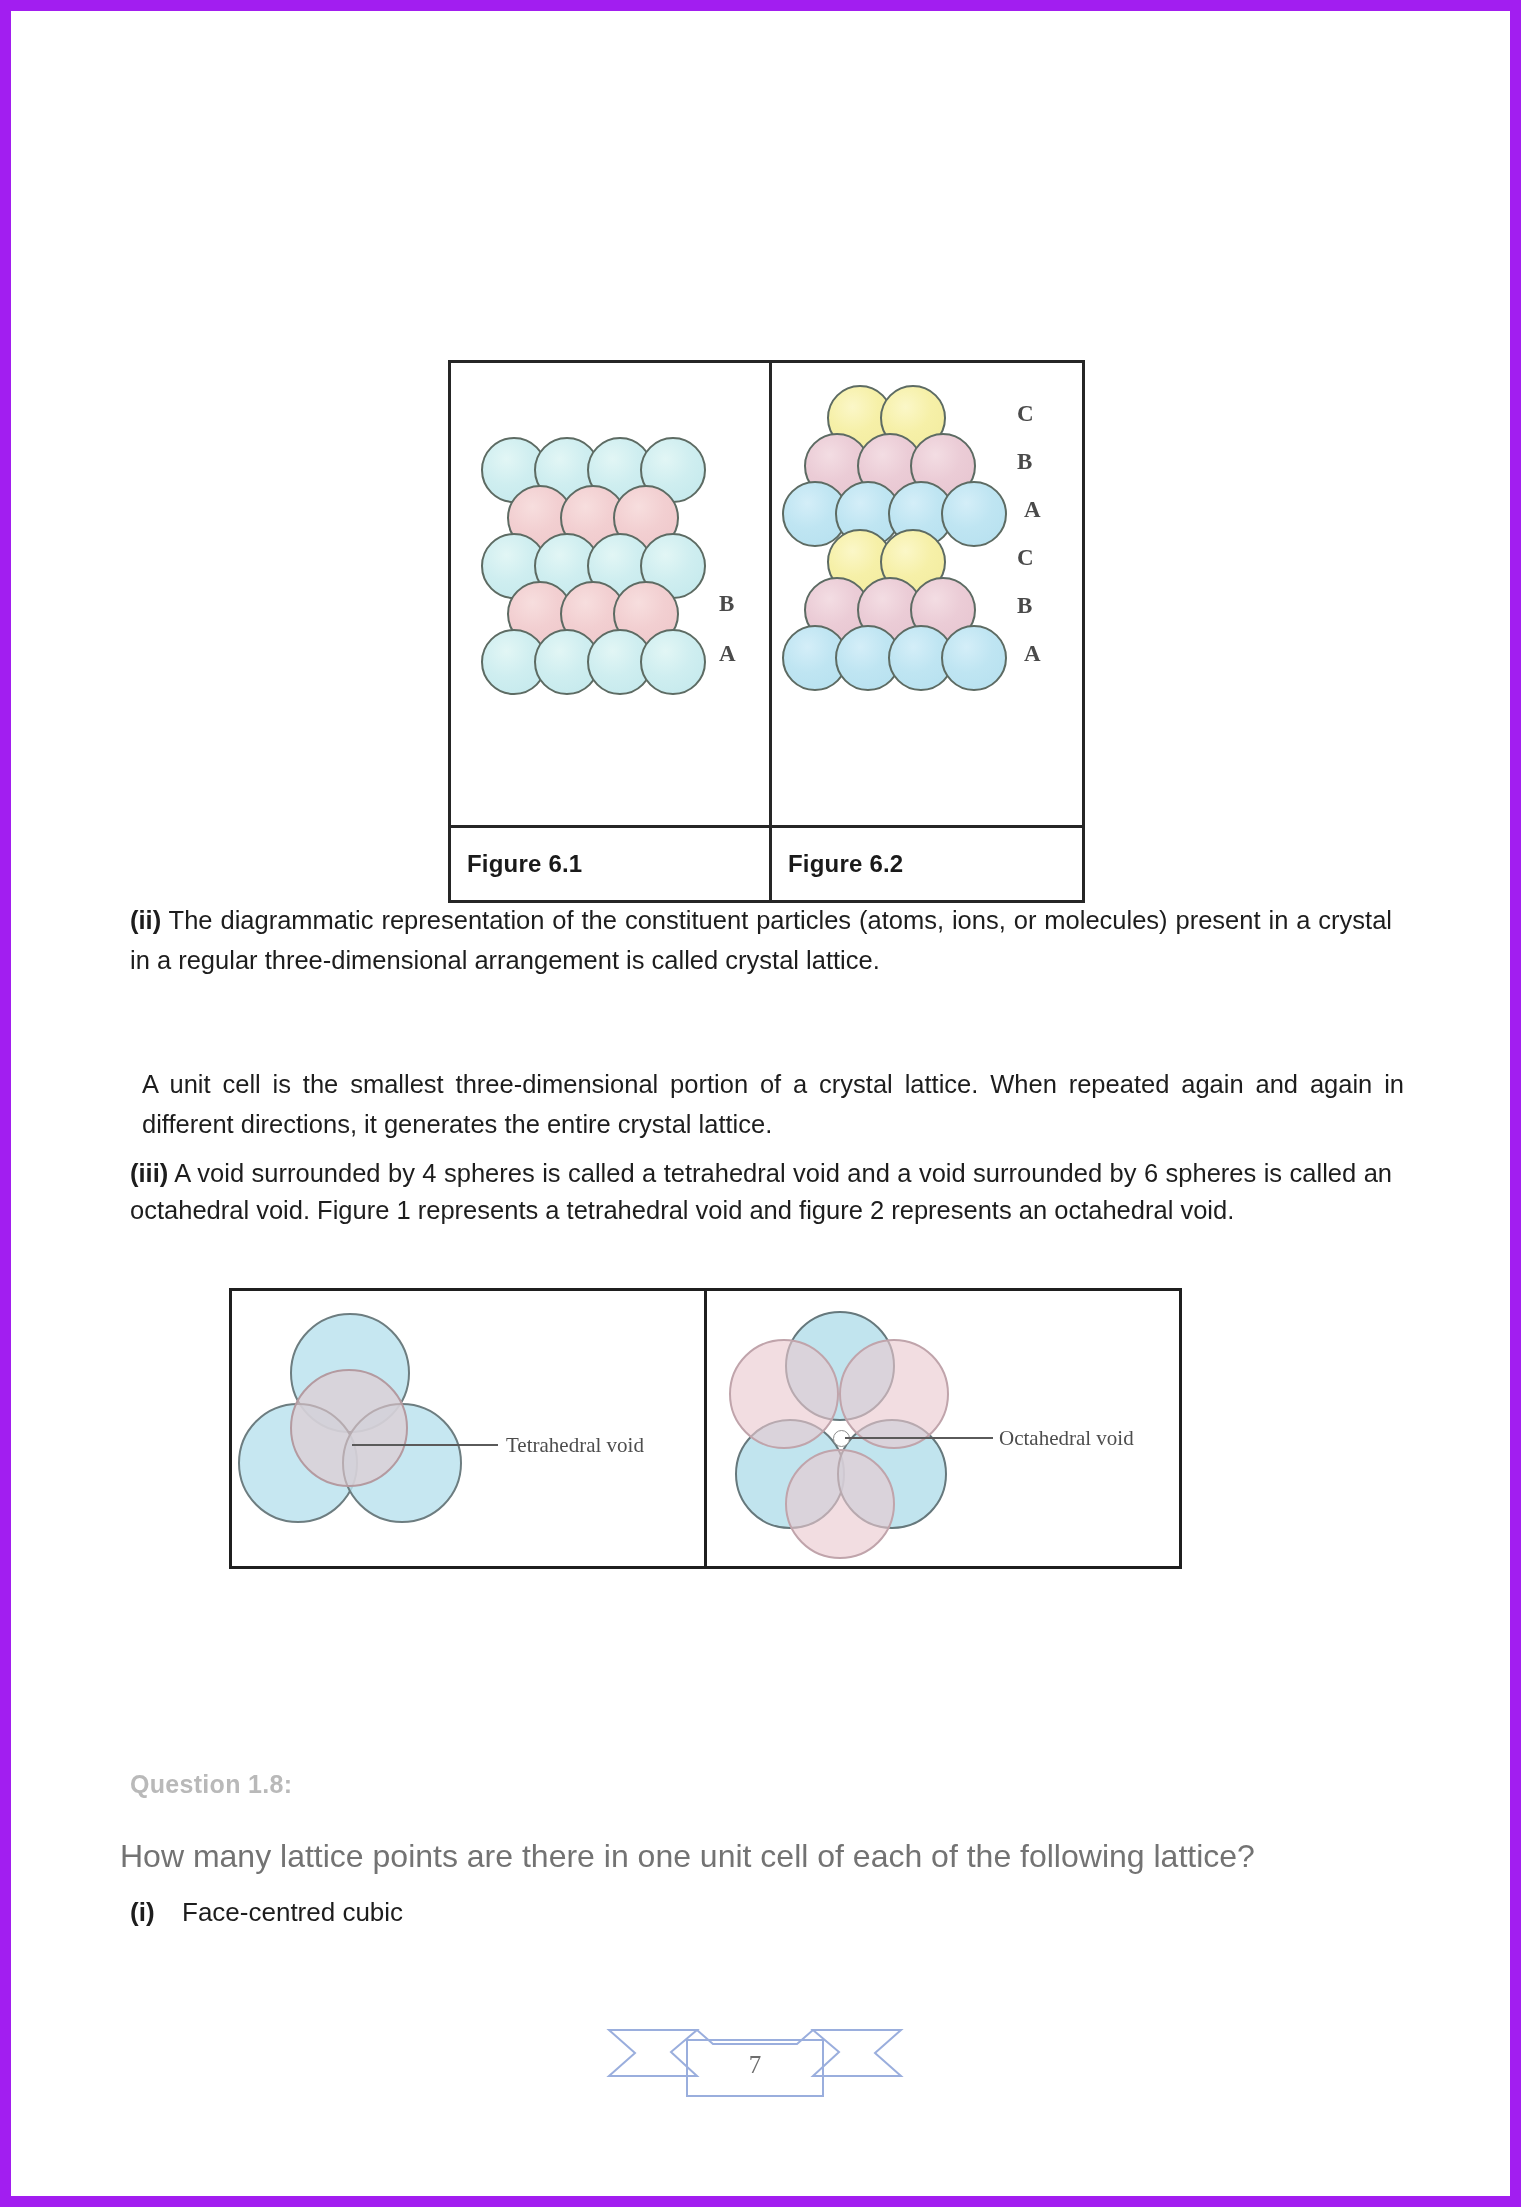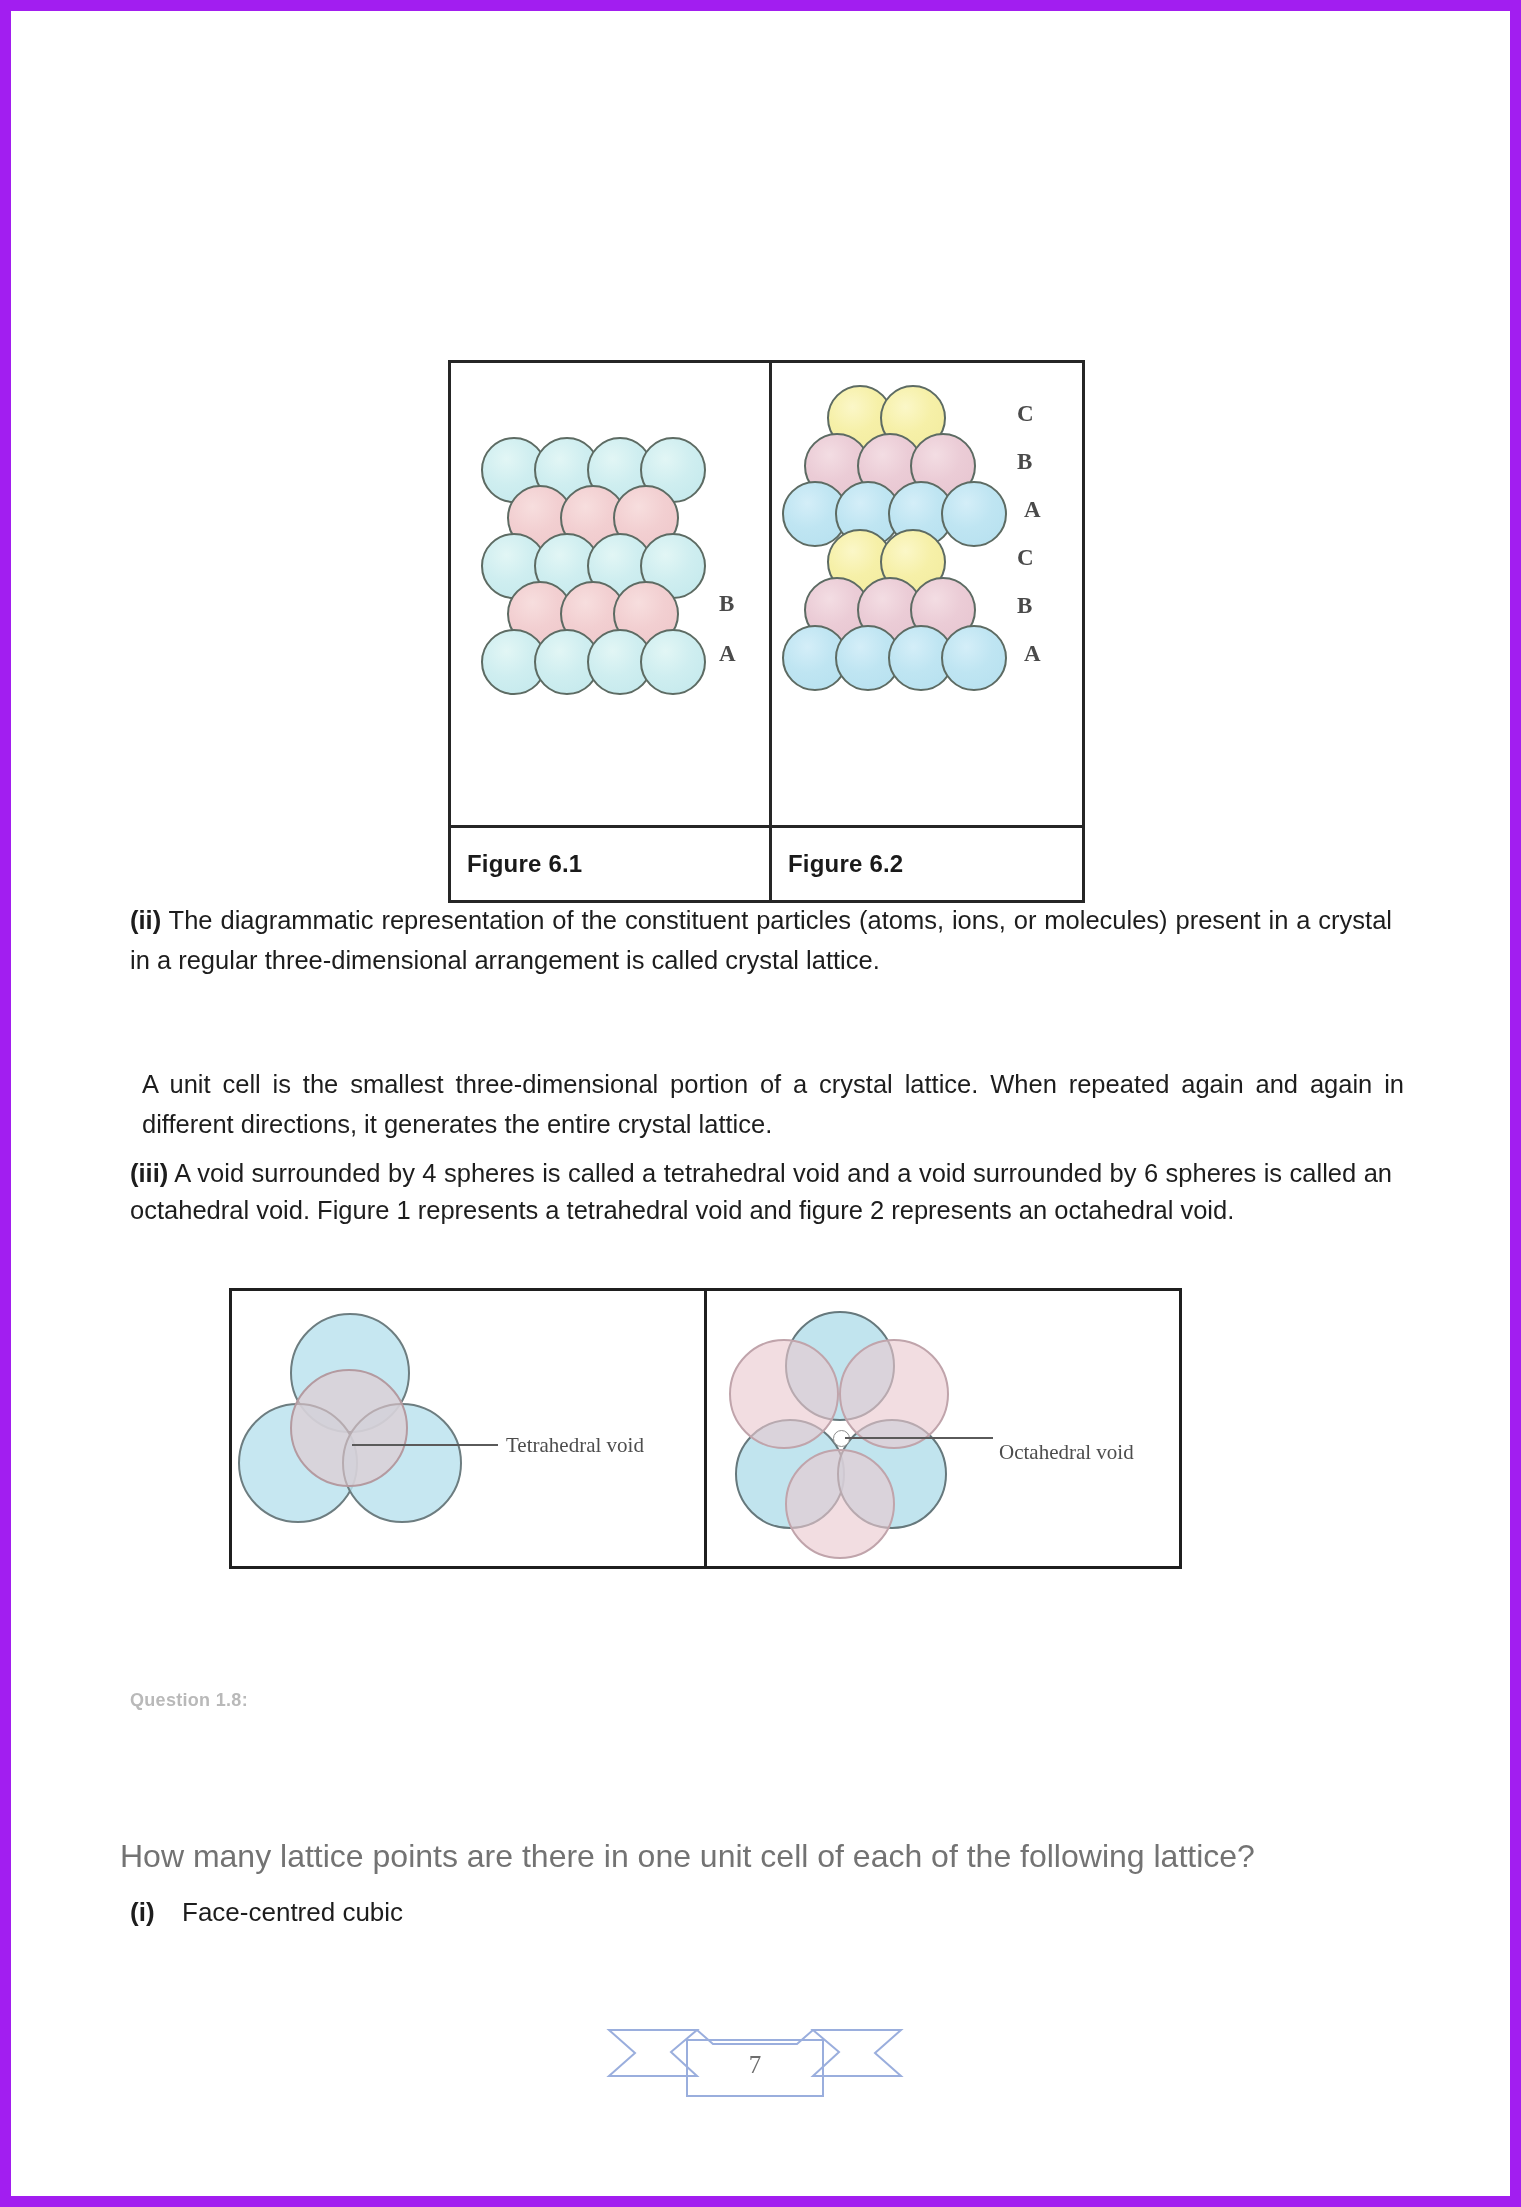--- a/index.html
+++ b/index.html
@@ -167,22 +167,22 @@
     width: 15px; height: 15px;
     border-radius: 50%;
     background: #ffffff;
     border: 1px solid #8d8d8d;
   }
 
   
   .q-head {
     position: absolute;
     left: 130px;
-    top: 1690px;
-    font-size: 18px;
+    top: 1770px;
+    font-size: 25px;
     font-weight: bold;
     color: #b9b9b9;
     letter-spacing: .3px;
   }
   .q-body {
     position: absolute;
     left: 120px;
     top: 1838px;
     width: 1262px;
     font-size: 32px;
@@ -335,21 +335,21 @@
 
           <div class="vsph ob" style="left:78px;  top:20px;  width:110px; height:110px;"></div>
           <div class="vsph ob" style="left:28px;  top:128px; width:110px; height:110px;"></div>
           <div class="vsph ob" style="left:130px; top:128px; width:110px; height:110px;"></div>
 
           <div class="vsph op" style="left:22px;  top:48px;  width:110px; height:110px;"></div>
           <div class="vsph op" style="left:132px; top:48px;  width:110px; height:110px;"></div>
           <div class="vsph op" style="left:78px;  top:158px; width:110px; height:110px;"></div>
           <div class="void-dot" style="left:126px; top:139px;"></div>
           <div class="leader" style="left:138px; top:146px; width:148px;"></div>
-          <span class="void-label" style="left:292px; top:135px;margin-top:14px;">Octahedral void</span>
+          <span class="void-label" style="left:292px; top:135px;">Octahedral void</span>
         </td>
       </tr>
     </tbody>
       </table>
 
     <div class="q-head">Question 1.8:</div>
     <div class="q-body">How many lattice points are there in one unit cell of each of the following lattice?</div>
     <div class="q-opt">
       <span class="num">(i)</span><span>Face-centred cubic</span>
     </div>

